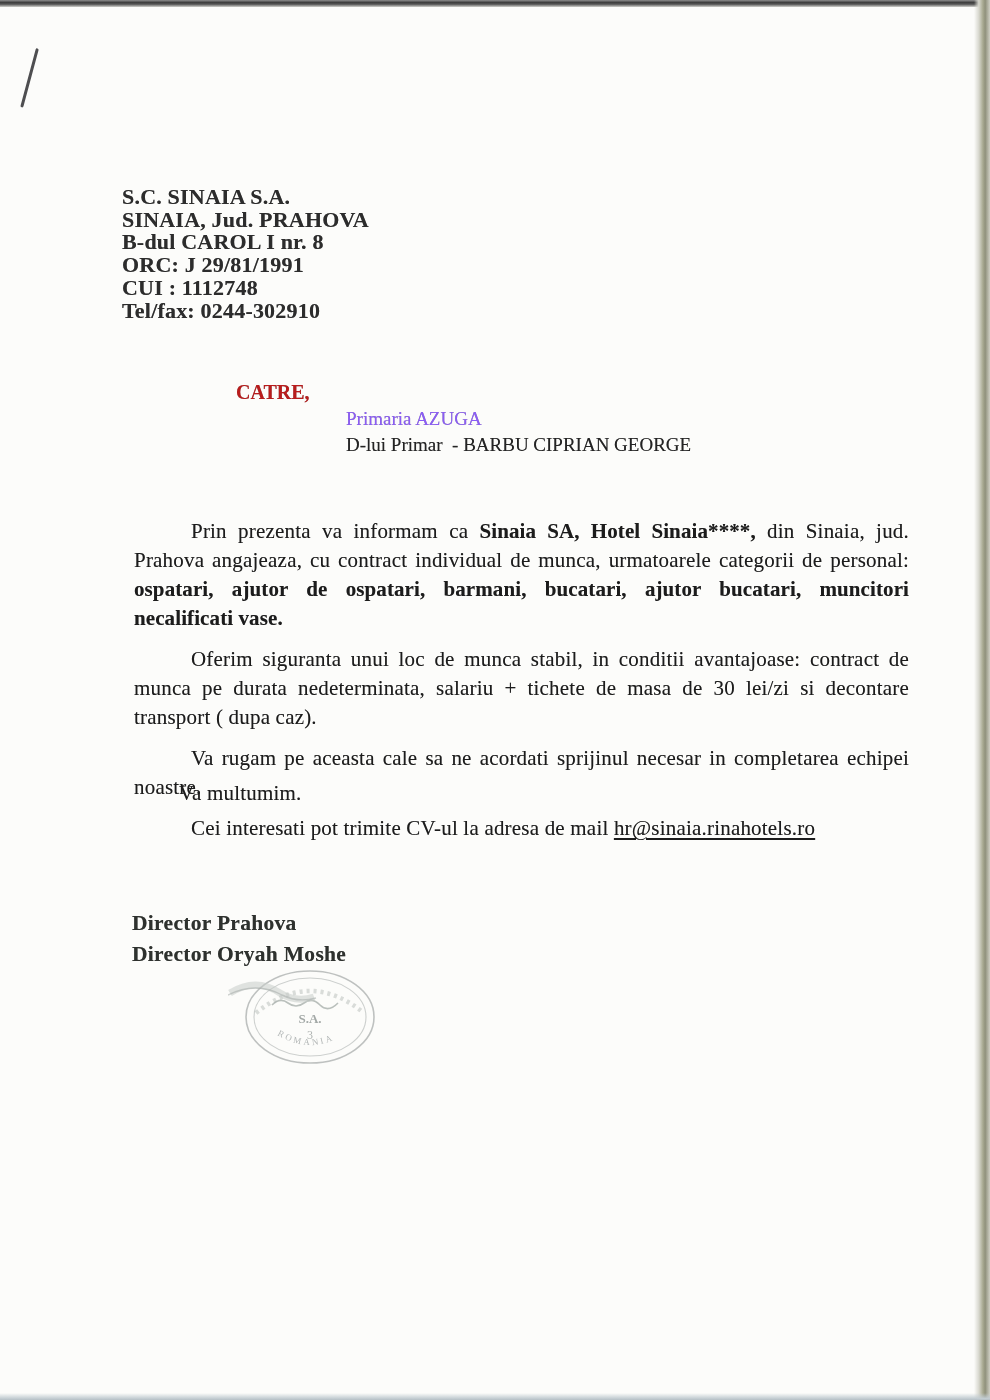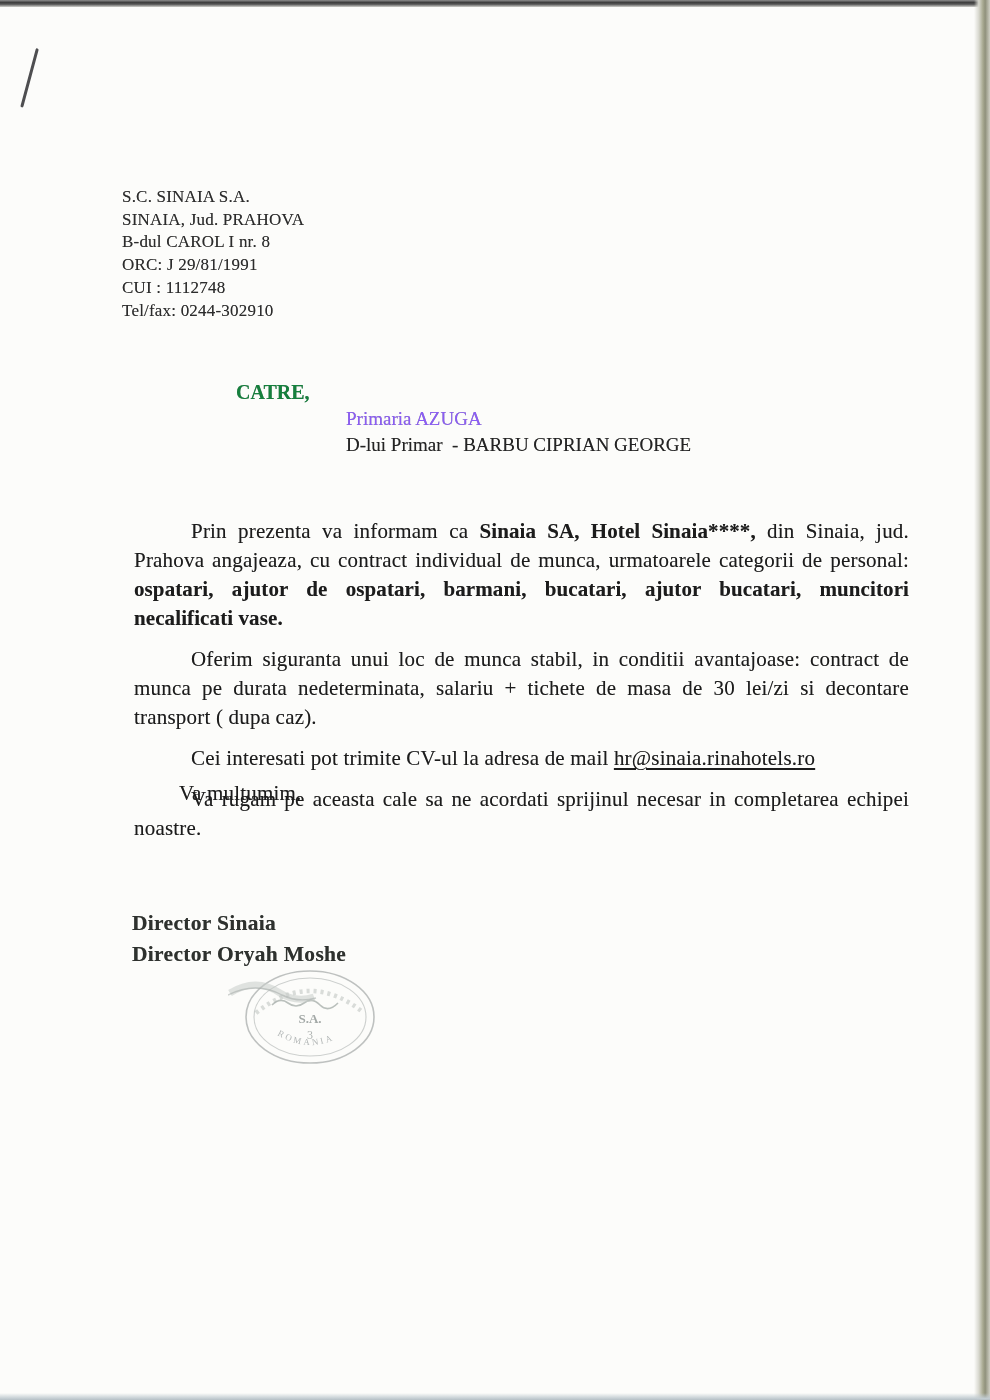--- a/index.html
+++ b/index.html
@@ -25,28 +25,28 @@
     background:linear-gradient(to bottom,rgba(250,250,250,0),#c2ccd1 80%,#b5bfc5 100%);
   }
   .pen-mark{
     position:absolute;left:36px;top:48px;width:3px;height:61px;
     background:#4e4e50;border-radius:2px;
     transform:rotate(15deg);transform-origin:top left;
   }
   
   .letterhead{
     position:absolute;left:122px;top:186px;
-    font-weight:normal;font-size:17px;line-height:22.7px;
+    font-weight:bold;font-size:22px;line-height:22.7px;
     color:#2c2c2c;letter-spacing:.2px;
     text-shadow:0 0 .5px rgba(30,30,30,.45);
   }
   
   .catre{
     position:absolute;left:236px;top:381px;
-    font-weight:bold;font-size:20px;color:#15803d;
+    font-weight:bold;font-size:20px;color:#b91c1c;
     text-shadow:0 0 .5px rgba(30,30,30,.45);
   }
   .addr-org{
     position:absolute;left:346px;top:408px;
     font-weight:normal;font-size:19px;color:#8b5cf6;
     text-shadow:0 0 .5px rgba(30,30,30,.45);
   }
   .addr-person{
     position:absolute;left:346px;top:434px;
     font-weight:normal;font-size:19px;color:#242424;white-space:pre;
@@ -97,28 +97,28 @@
     <div>Tel/fax: 0244-302910</div>
   </div>
 
   <div class="catre">CATRE,</div>
   <div class="addr-org">Primaria AZUGA</div>
   <div class="addr-person">D-lui Primar  - BARBU CIPRIAN GEORGE</div>
 
   <div class="body-block">
     <p><span>Prin prezenta va informam ca </span><b>Sinaia SA, Hotel Sinaia****,</b><span> din Sinaia, jud. Prahova angajeaza, cu contract individual de munca, urmatoarele categorii de personal: </span><b>ospatari, ajutor de ospatari, barmani, bucatari, ajutor bucatari, muncitori necalificati vase.</b></p>
     <p>Oferim siguranta unui loc de munca stabil, in conditii avantajoase: contract de munca pe durata nedeterminata, salariu + tichete de masa de 30 lei/zi si decontare transport ( dupa caz).</p>
+    <p>Va rugam pe aceasta cale sa ne acordati sprijinul necesar in completarea echipei noastre.</p>
     <p><span>Cei interesati pot trimite CV-ul la adresa de  mail </span><span class="email">hr@sinaia.rinahotels.ro</span></p>
-    <p>Va rugam pe aceasta cale sa ne acordati sprijinul necesar in completarea echipei noastre.</p>
   </div>
 
   <div class="closing">Va multumim.</div>
 
   <div class="sig-block">
-    <div>Director Sinaia</div>
+    <div>Director Prahova</div>
     <div>Director Oryah Moshe</div>
   </div>
 
   <svg class="stamp" width="170" height="110" viewBox="0 0 170 110">
 
     <ellipse cx="82" cy="52" rx="64" ry="46" fill="none" stroke="#a9aeac" stroke-width="1.6" opacity="0.75"></ellipse>
     <ellipse cx="82" cy="52" rx="56" ry="39" fill="none" stroke="#b2b7b5" stroke-width="1.1" opacity="0.65"></ellipse>
 
     <path d="M 28 48 Q 82 4 136 48" fill="none" stroke="#b6bbb8" stroke-width="4.5" stroke-dasharray="3 4" opacity="0.5"></path>
 

